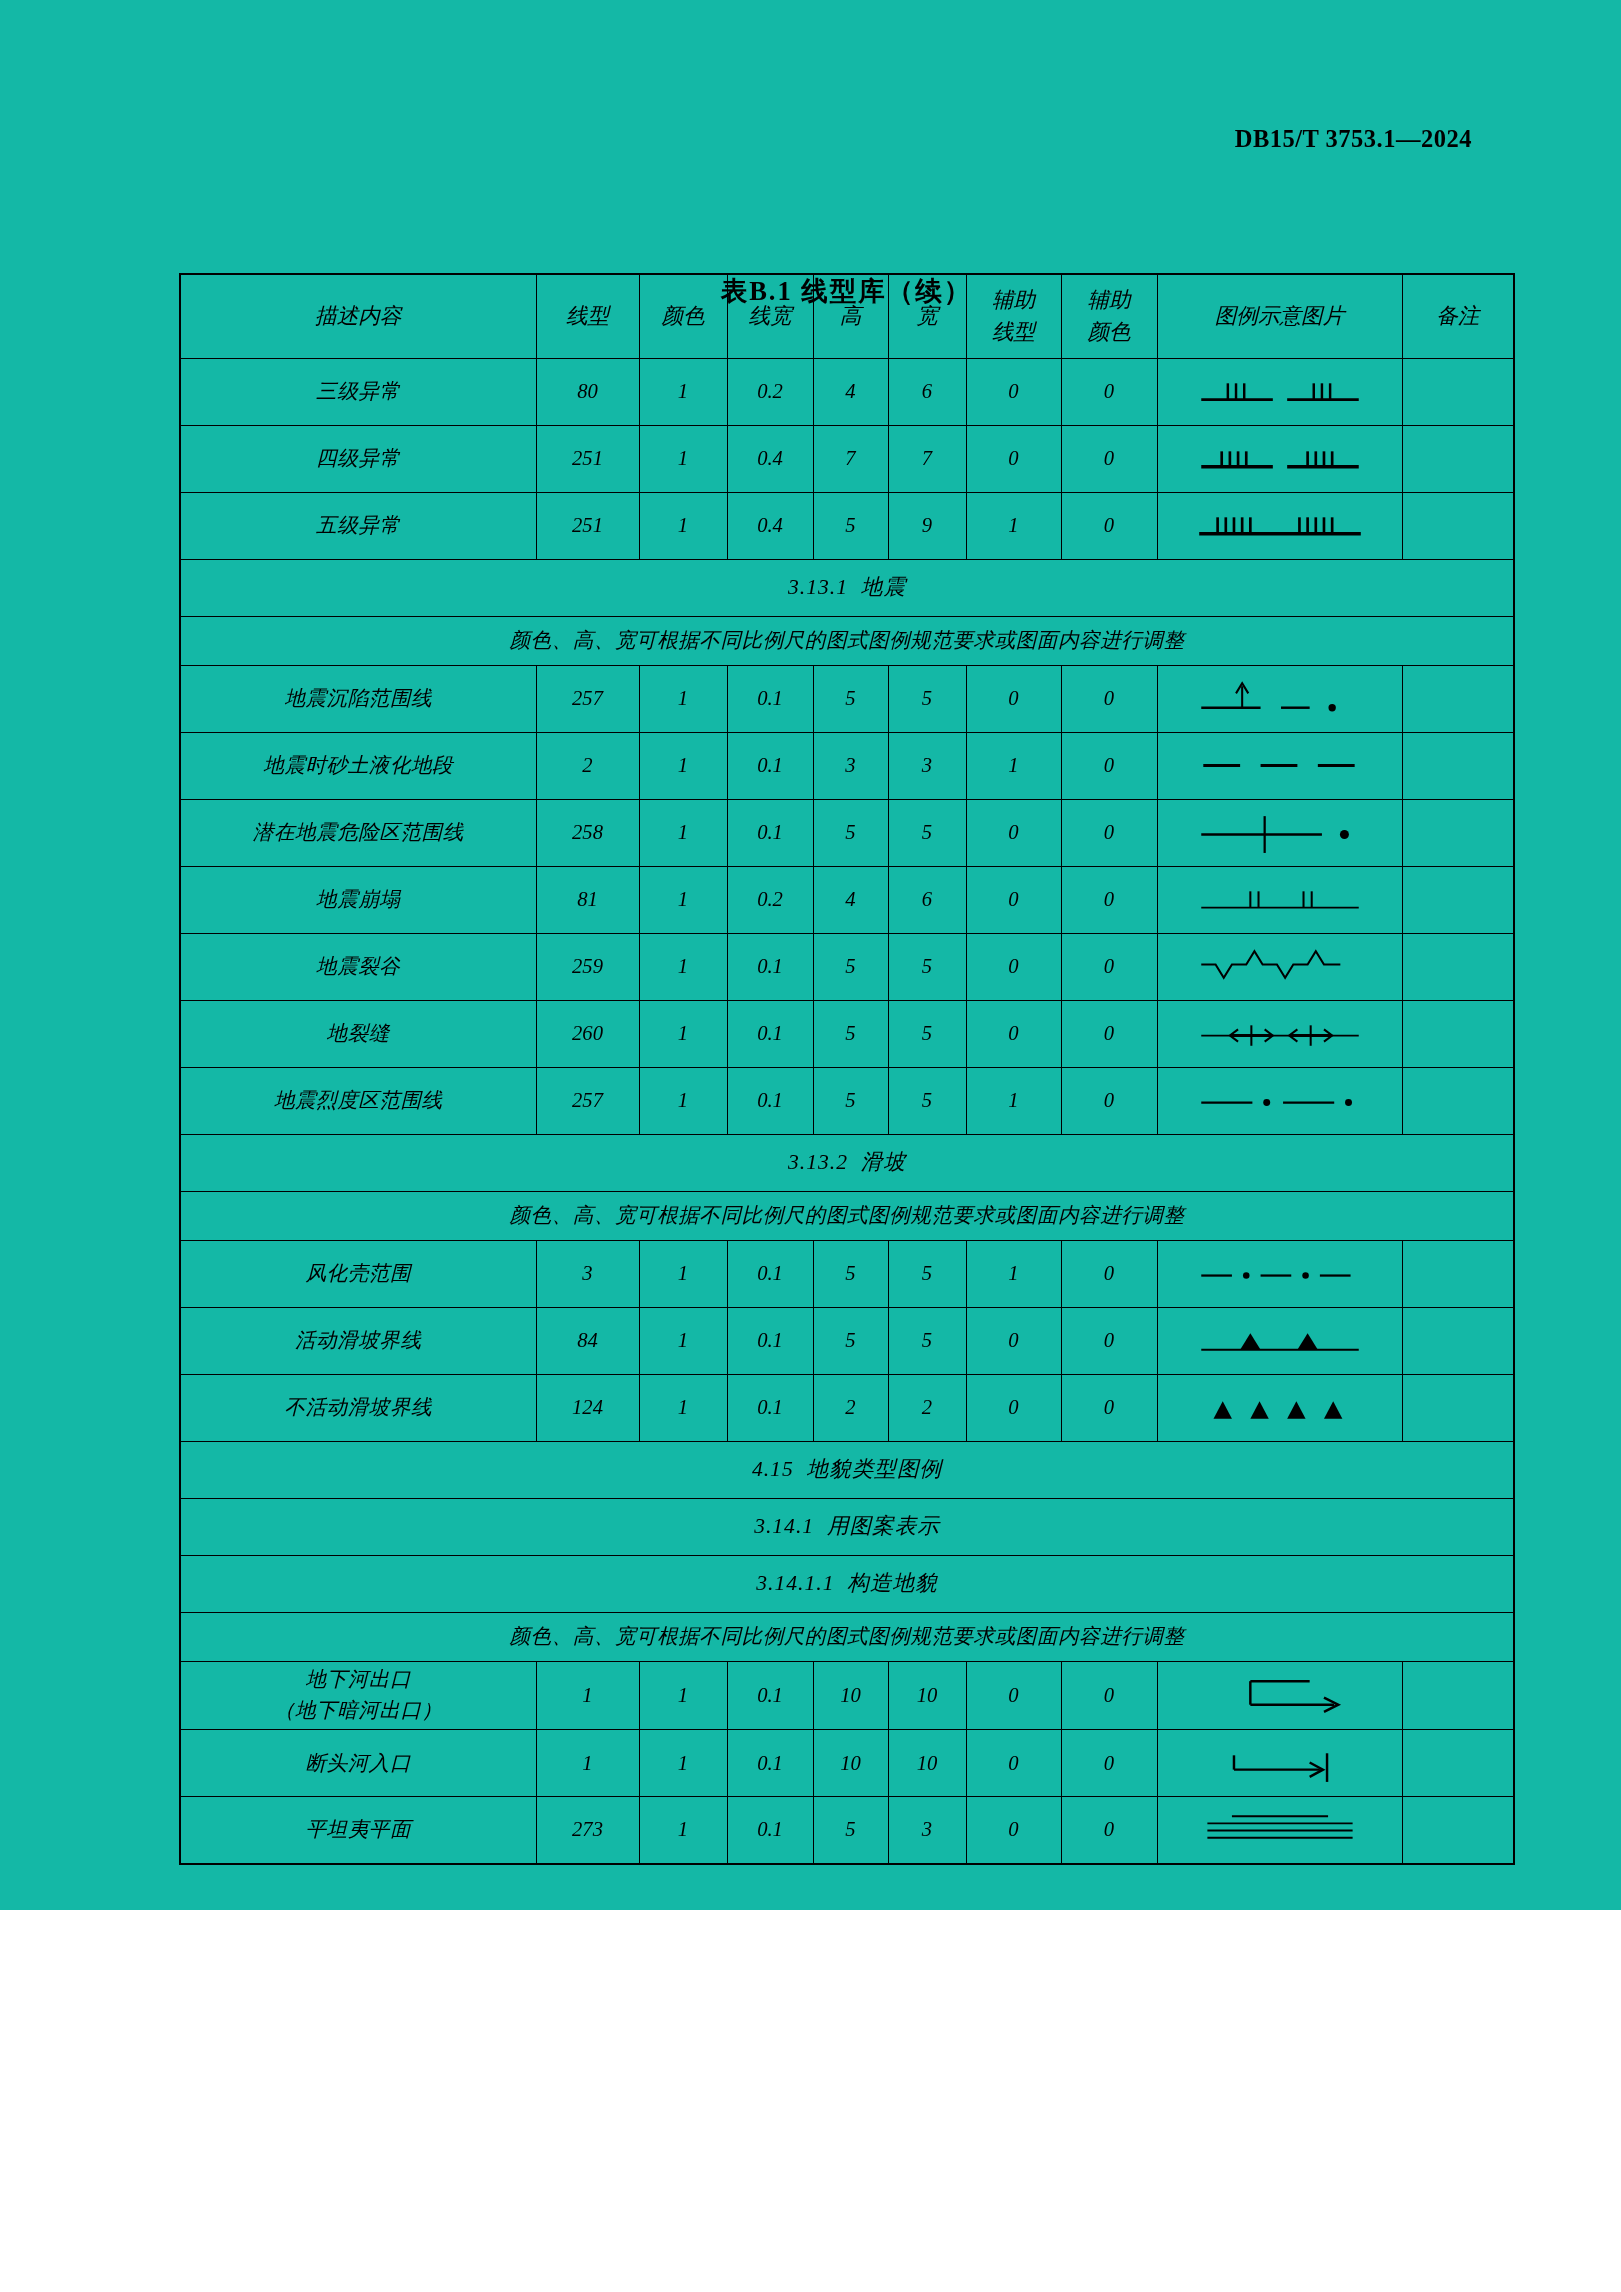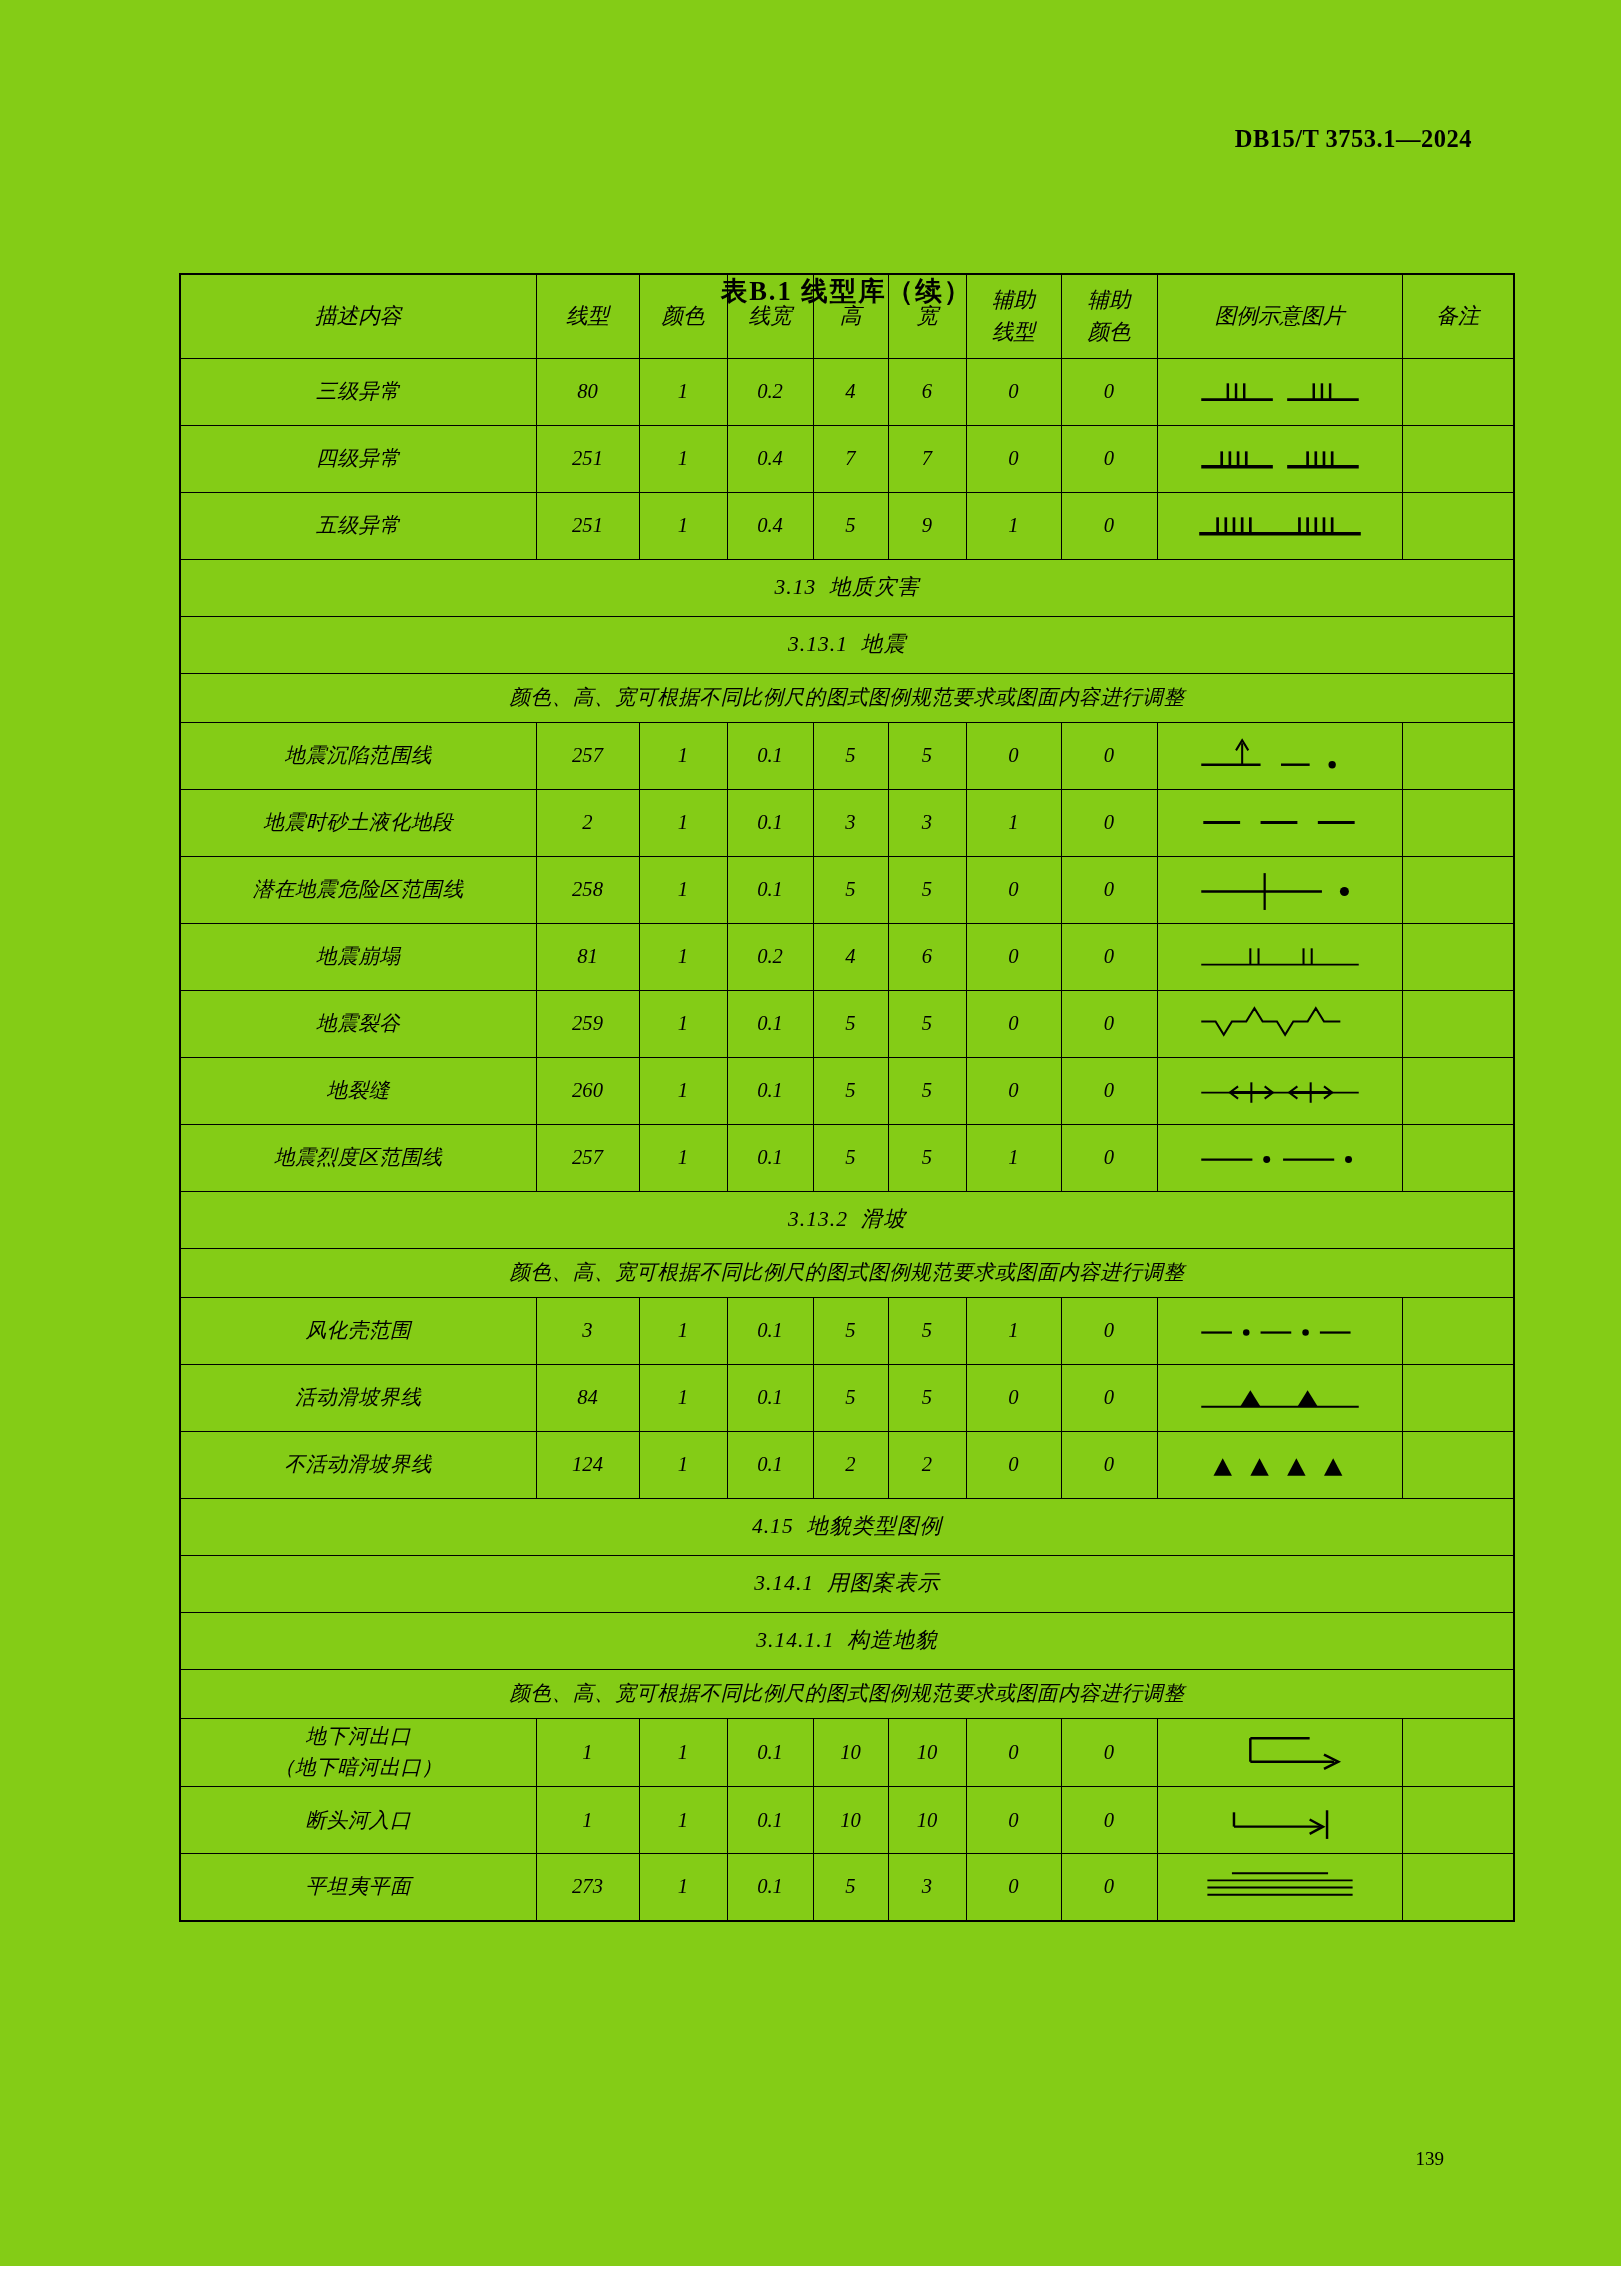--- a/index.html
+++ b/index.html
@@ -2,21 +2,21 @@
 <html><head>
 <meta charset="utf-8">
 <style>
   * { margin: 0; padding: 0; box-sizing: border-box; }
   html, body { background: #ffffff; }
   body {
     width: 1621px; height: 2293px;
     font-family: "Liberation Serif", "DejaVu Serif", serif;
     color: #000;
   }
-  .page { position: relative; width: 1621px; height: 2266px; background: #84cc16; overflow: hidden; }
+  .page { position: relative; width: 1621px; height: 1910px; background: #14b8a6; overflow: hidden; }
 
   .doc-header {
     position: absolute; top: 125px; right: 149px;
     font-size: 24.5px; font-weight: bold; letter-spacing: 0.5px;
   }
   .table-title {
     position: absolute; top: 233px; left: 179px; width: 1335px;
     text-align: center; font-size: 26.5px; font-weight: bold; letter-spacing: 2px; margin-top: 40px;
   }
   .linetype-table {
@@ -164,23 +164,20 @@
                 <line x1="112" y1="14" x2="112" y2="30"></line>
                 <line x1="120" y1="14" x2="120" y2="30"></line>
                 <line x1="128" y1="14" x2="128" y2="30"></line>
                 <line x1="136" y1="14" x2="136" y2="30"></line>
               </g>
             </svg>
           </td>
           <td></td>
         </tr>
         <tr>
-          <td colspan="10" class="section-cell">3.13  地质灾害</td>
-        </tr>
-        <tr>
           <td colspan="10" class="section-cell">3.13.1  地震</td>
         </tr>
         <tr>
           <td colspan="10" class="note-cell">颜色、高、宽可根据不同比例尺的图式图例规范要求或图面内容进行调整</td>
         </tr>
         <tr>
           <td class="desc-cell">
             <div>地震沉陷范围线</div>
           </td>
           <td>257</td>

